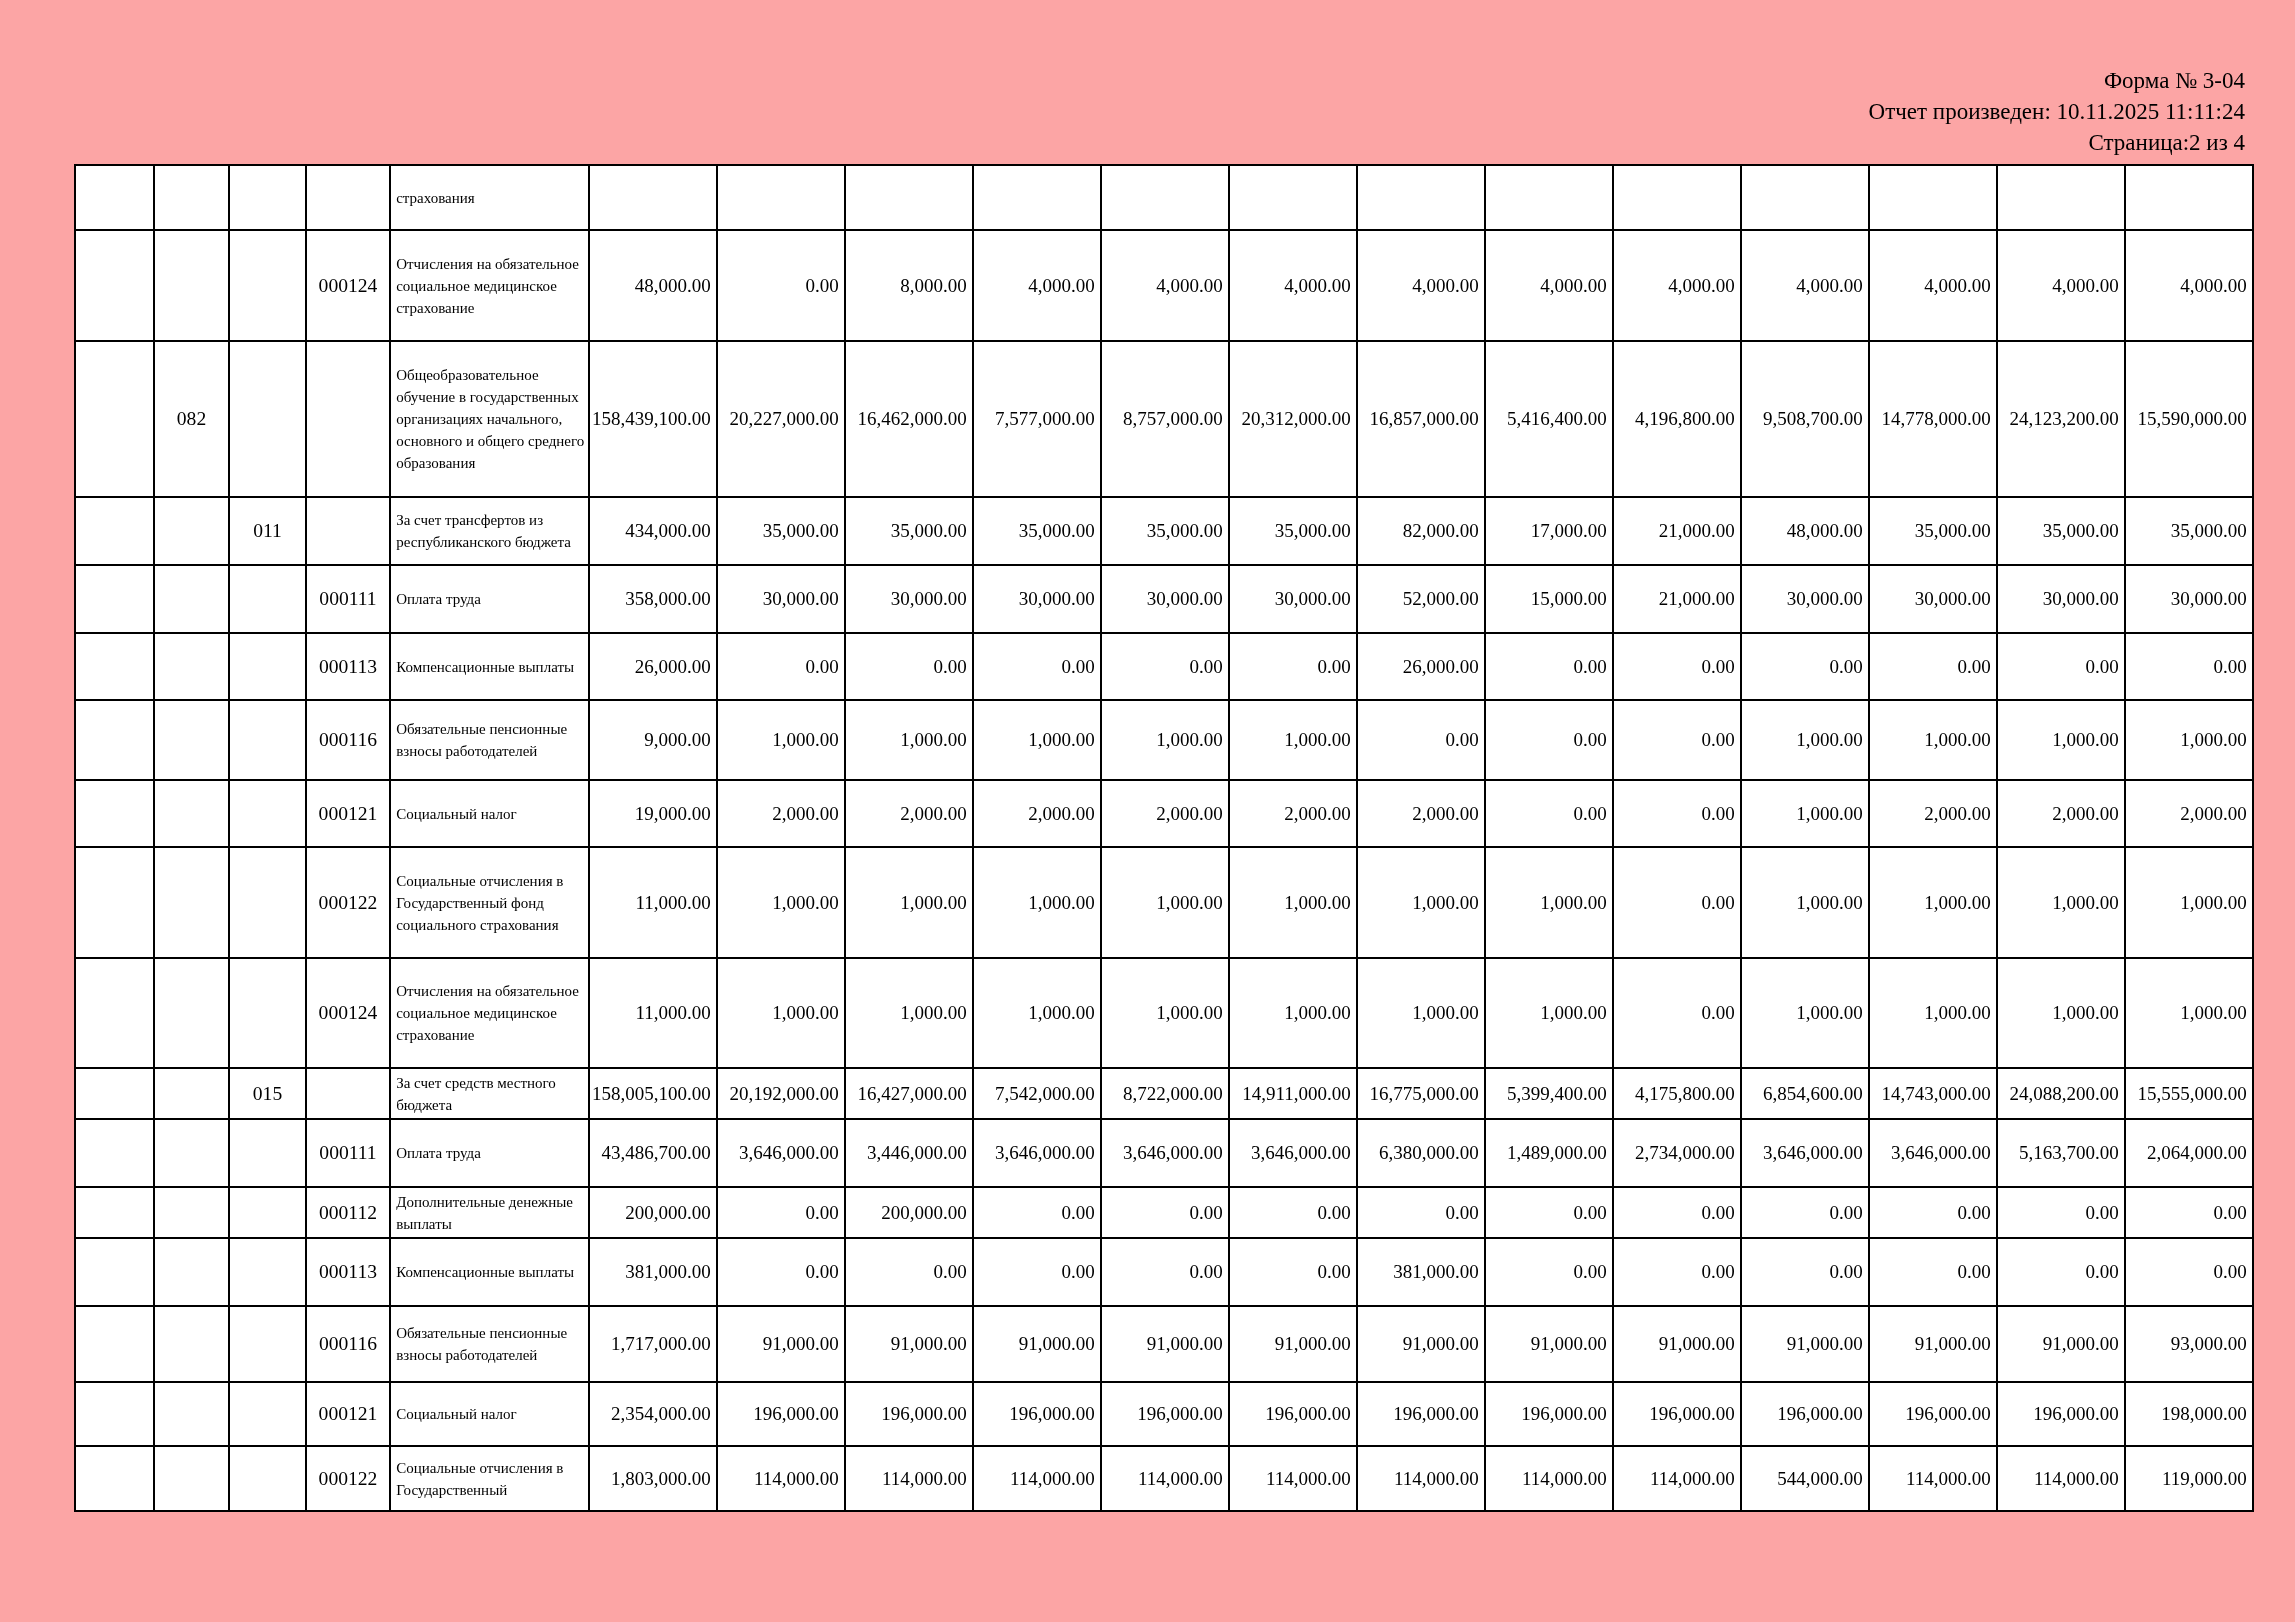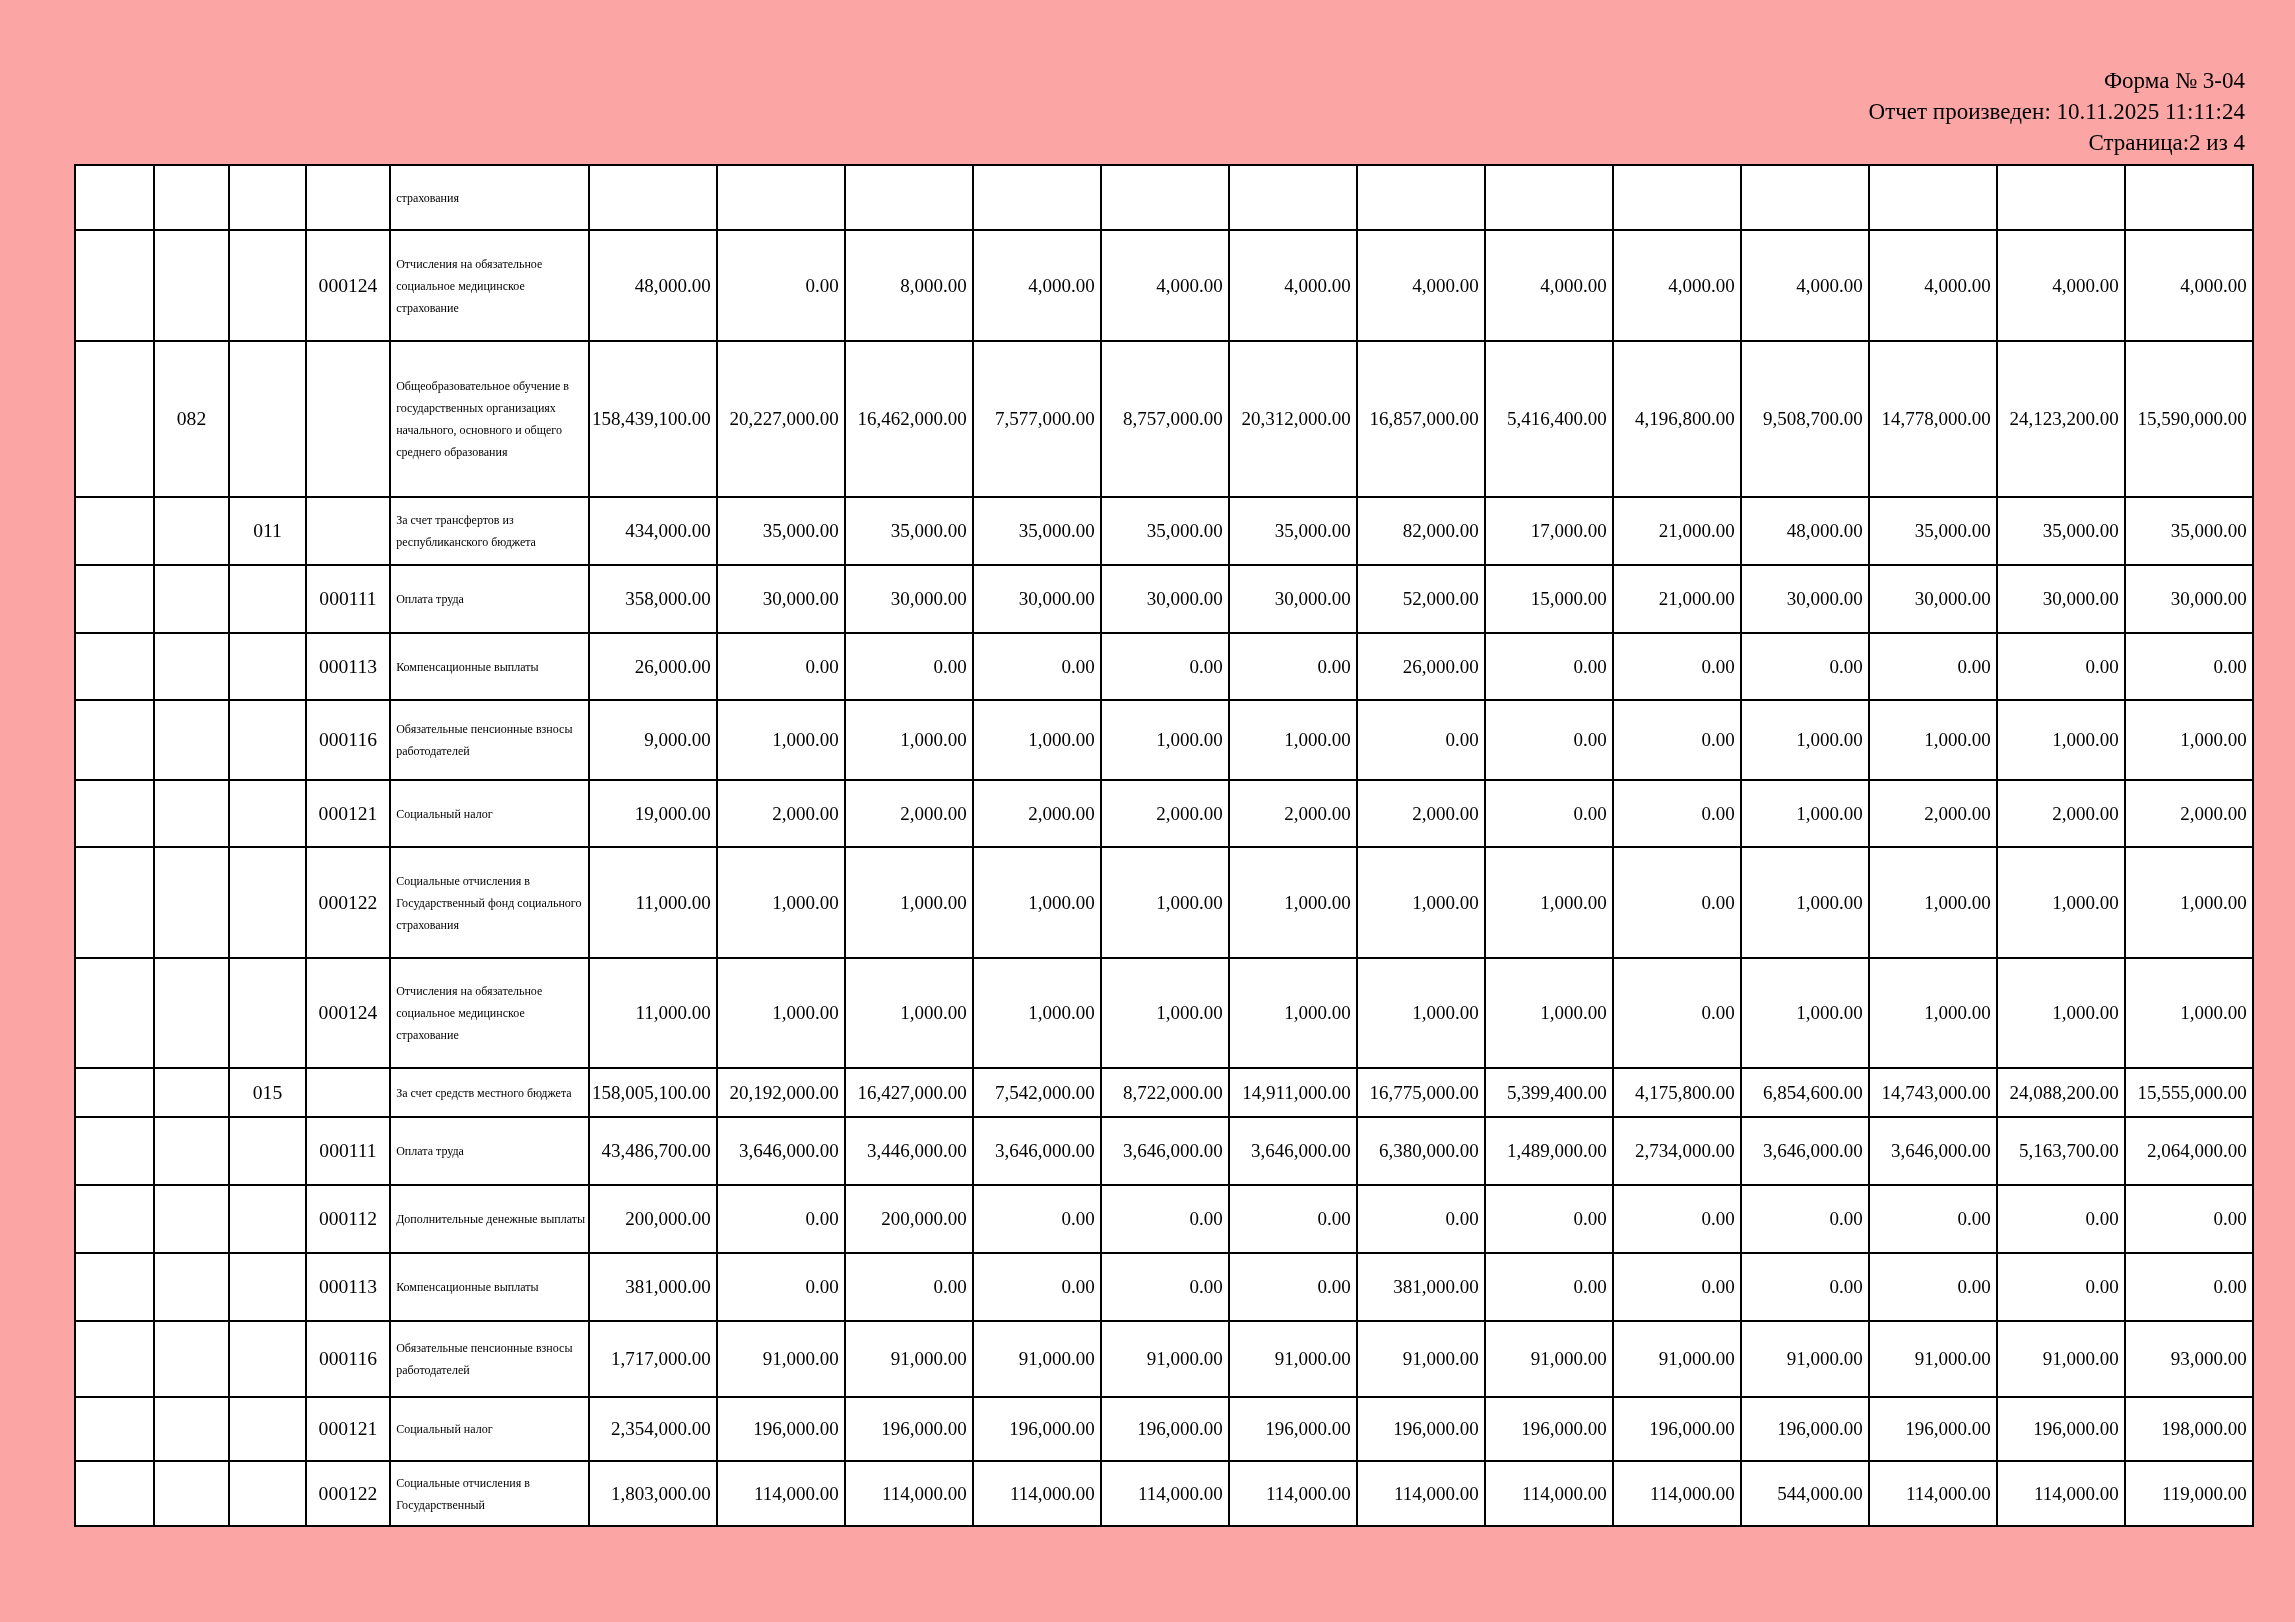--- a/index.html
+++ b/index.html
@@ -41,21 +41,21 @@
     vertical-align: middle;
     background: #fff;
   }
   td.code {
     text-align: center;
     font-size: 19.6px;
     padding: 0 1.3px;
   }
   td.desc {
     text-align: left;
-    font-size: 12px;
+    font-size: 15px;
     line-height: 22px;
     padding: 2.6px 2.6px 2.6px 5.2px;
     word-wrap: break-word;
   }
   td.val {
     text-align: right;
     font-size: 19px;
     padding: 0 5.2px 0 1.3px;
     white-space: nowrap;
   }
@@ -332,21 +332,21 @@
           <td class="val">3,646,000.00</td>
           <td class="val">3,646,000.00</td>
           <td class="val">6,380,000.00</td>
           <td class="val">1,489,000.00</td>
           <td class="val">2,734,000.00</td>
           <td class="val">3,646,000.00</td>
           <td class="val">3,646,000.00</td>
           <td class="val">5,163,700.00</td>
           <td class="val">2,064,000.00</td>
         </tr>
-        <tr style="height: 68px;">
+        <tr style="height: 51px;">
           <td class="code"></td>
           <td class="code"></td>
           <td class="code"></td>
           <td class="code">000112</td>
           <td class="desc">Дополнительные денежные выплаты</td>
           <td class="val">200,000.00</td>
           <td class="val">0.00</td>
           <td class="val">200,000.00</td>
           <td class="val">0.00</td>
           <td class="val">0.00</td>

